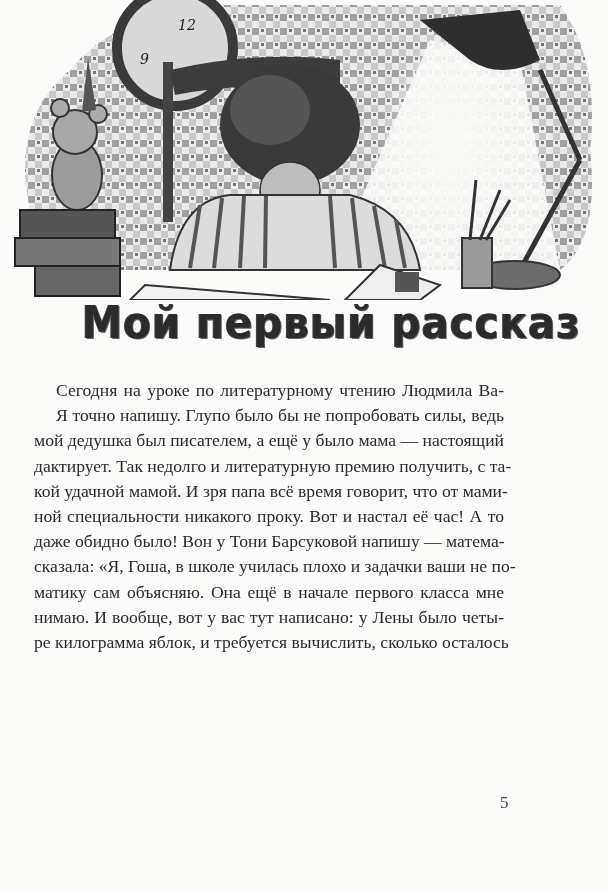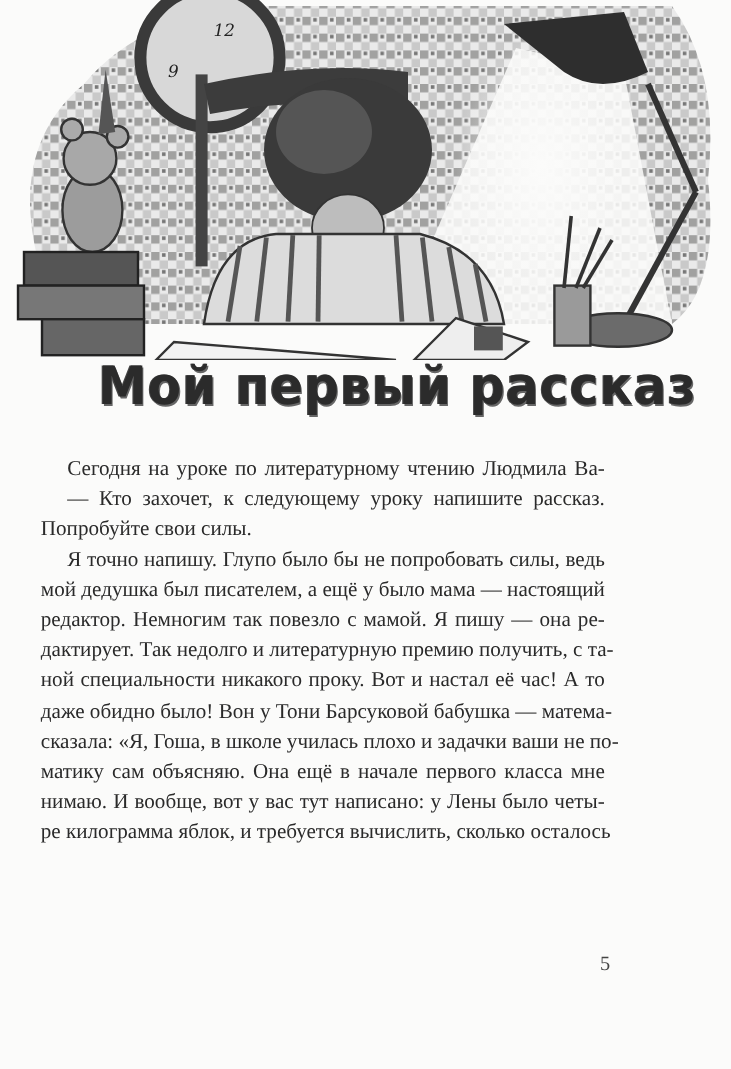--- a/index.html
+++ b/index.html
@@ -111,30 +111,26 @@
   <rect x="395" y="272" width="24" height="20" fill="#555"></rect>
 </svg>
 
 <div class="title">Мой первый рассказ</div>
 
 <div class="text">
   <p>
     <span class="line">Сегодня на уроке по литературному чтению Людмила Ва-</span>
   </p>
   <p>
-    <span class="line">— Кто захочет, к следующему уроку напишите рассказ.</span>
-    <span class="line last">Попробуйте свои силы.</span>
-  </p>
-  <p>
     <span class="line">Я точно напишу. Глупо было бы не попробовать силы, ведь</span>
     <span class="line">мой дедушка был писателем, а ещё у было мама — настоящий</span>
-    <span class="line">редактор. Немногим так повезло с мамой. Я пишу — она ре-</span>
     <span class="line">дактирует. Так недолго и литературную премию получить, с та-</span>
+    <span class="line">кой удачной мамой. И зря папа всё время говорит, что от мами-</span>
     <span class="line">ной специальности никакого проку. Вот и настал её час! А то</span>
-    <span class="line">даже обидно было! Вон у Тони Барсуковой бабушка — матема-</span>
+    <span class="line">даже обидно было! Вон у Тони Барсуковой напишу — матема-</span>
     <span class="line">сказала: «Я, Гоша, в школе училась плохо и задачки ваши не по-</span>
     <span class="line">матику сам объясняю. Она ещё в начале первого класса мне</span>
     <span class="line">нимаю. И вообще, вот у вас тут написано: у Лены было четы-</span>
     <span class="line">ре килограмма яблок, и требуется вычислить, сколько осталось</span>
   </p>
 </div>
 
 <div class="page-number">5</div>
 
 <style>

